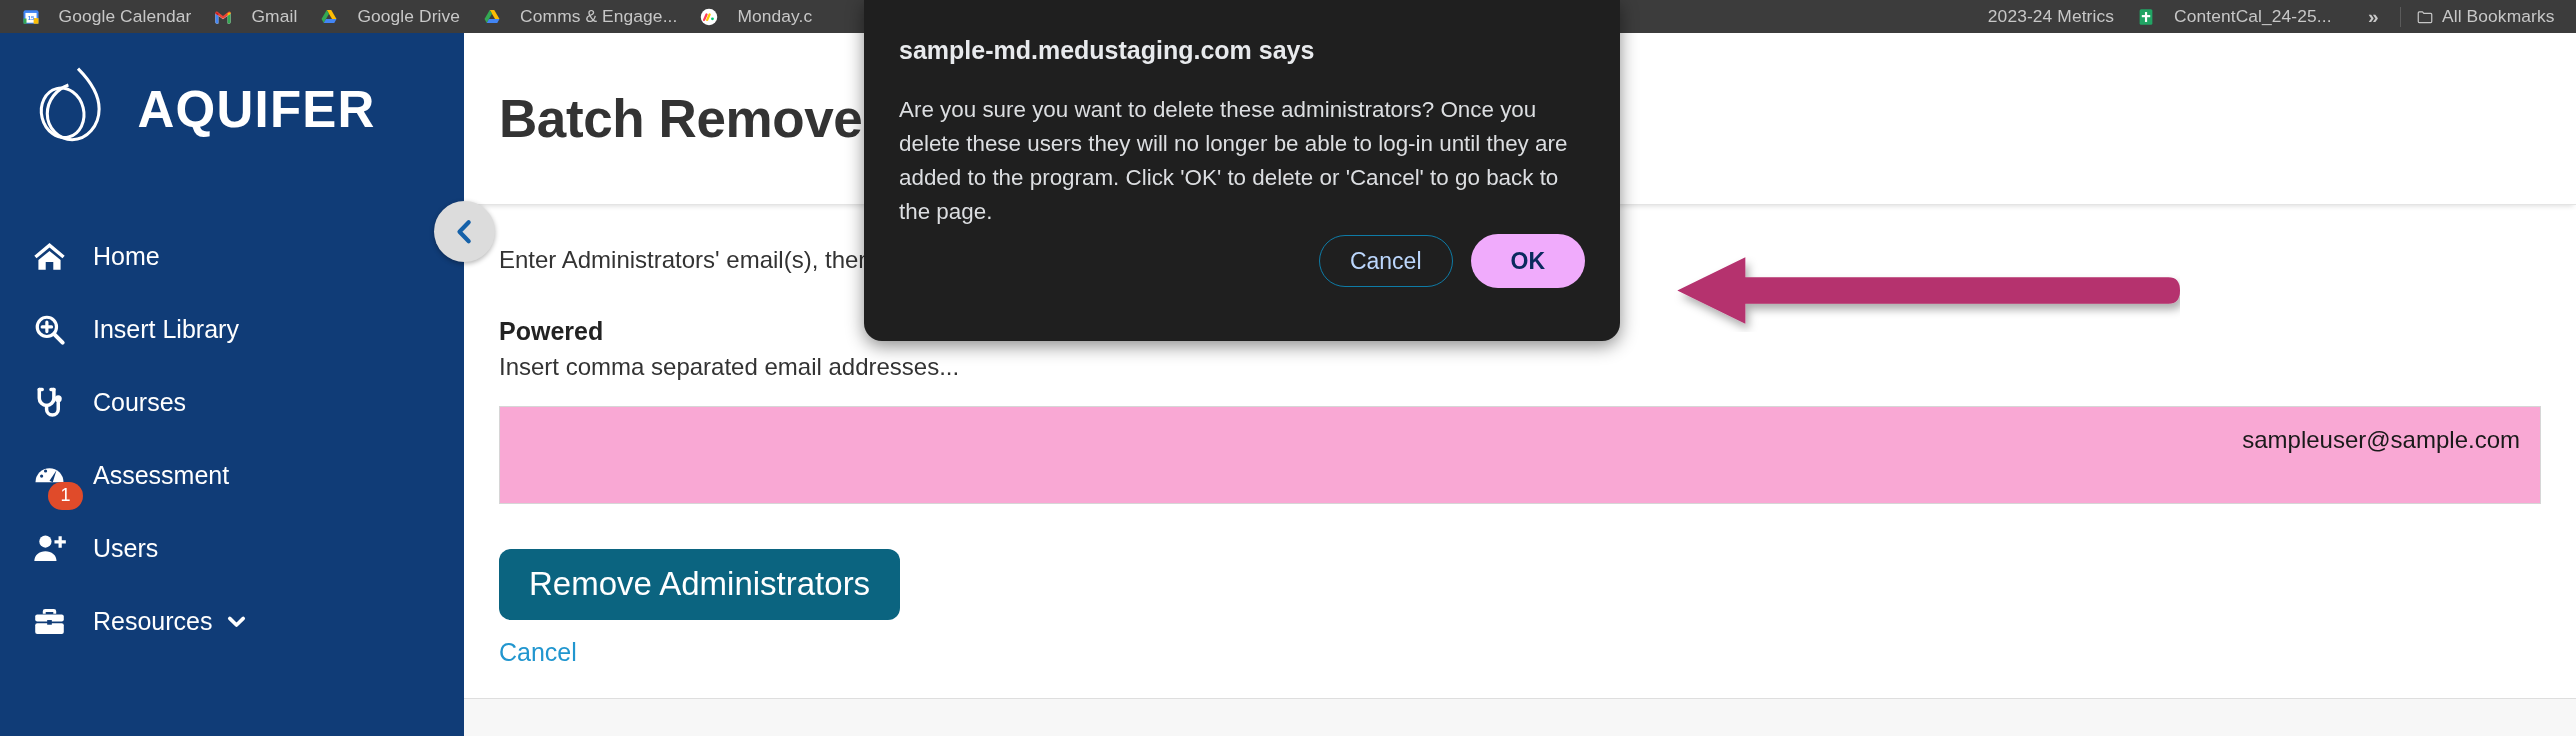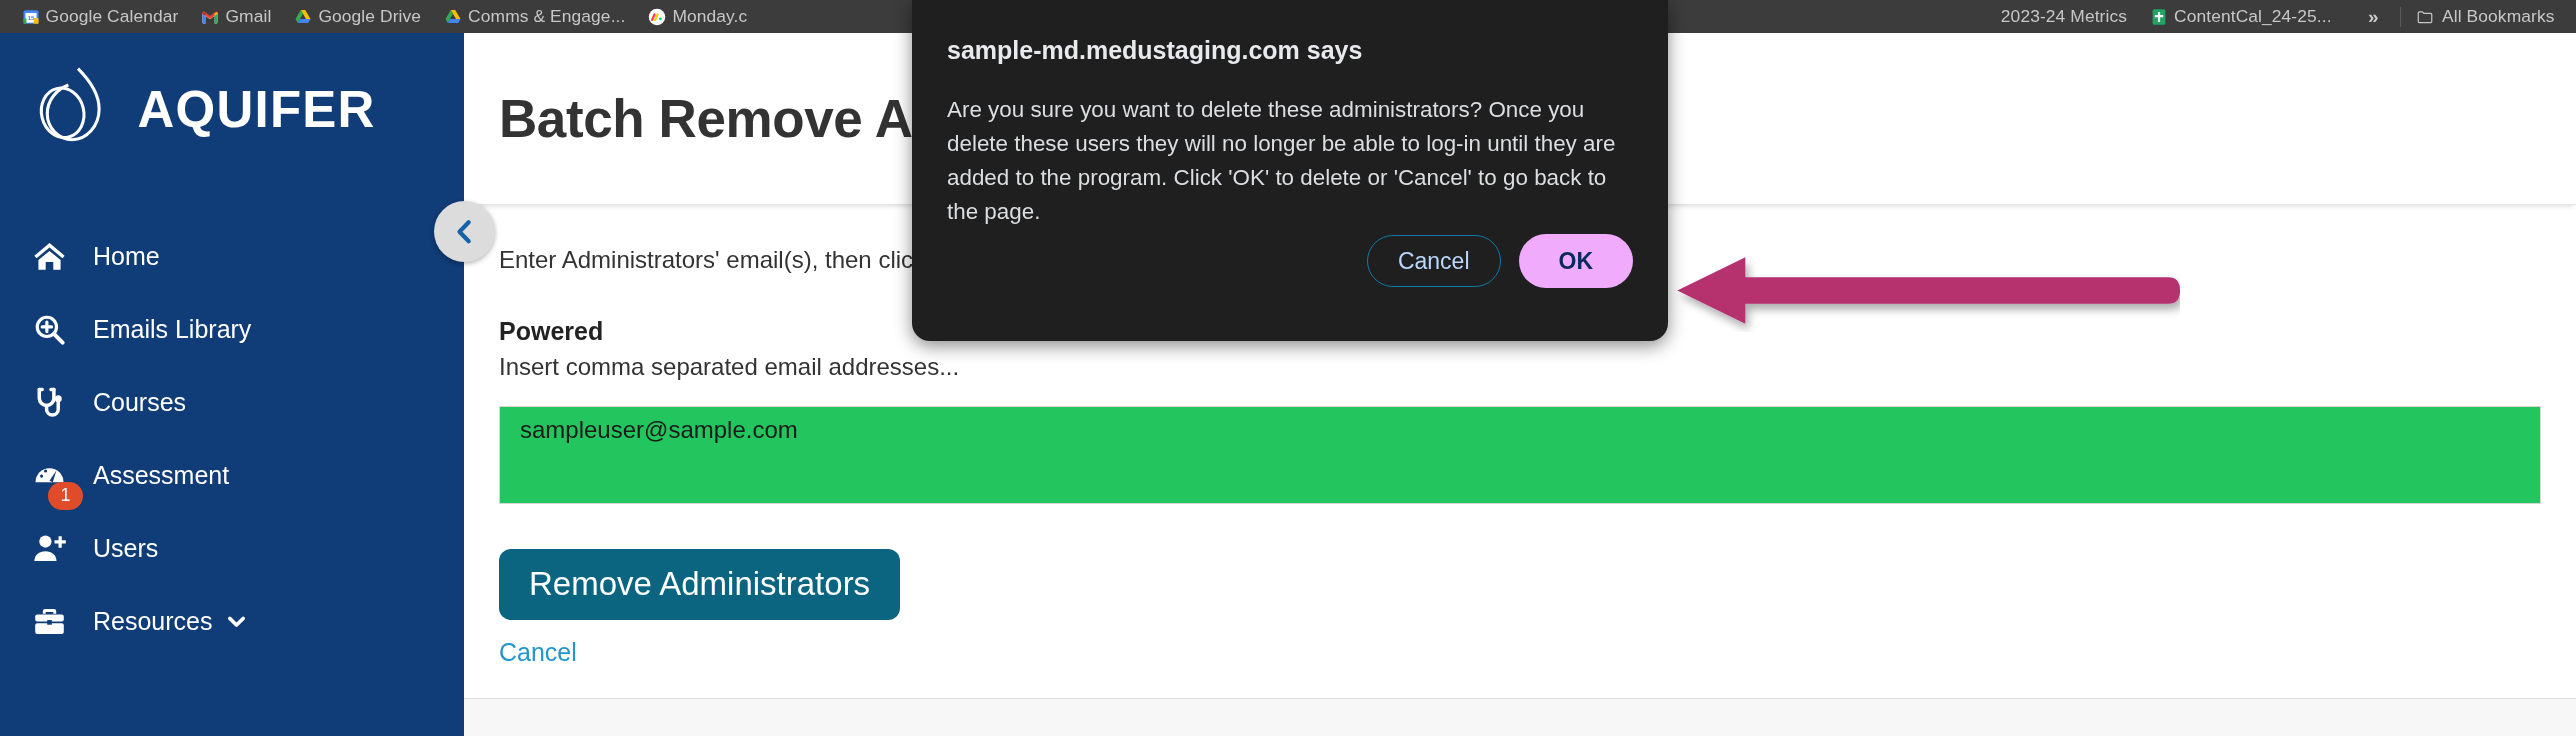--- a/index.html
+++ b/index.html
@@ -13,21 +13,21 @@
 
   
   .bookmark-bar {
     position:absolute; left:0; top:0; width:2576px; height:33px;
     background:#3c3c3c;
     display:flex; align-items:center;
     padding:0 21.5px;
     z-index:5;
   }
   .bm {
-    display:flex; align-items:center; gap:6px;
+    display:flex; align-items:center; gap:19px;
     margin-right:23px;
     white-space:nowrap;
     flex-shrink:0;
   }
   .bm-label {
     color:#c7c7c7; font-size:17.4px; letter-spacing:0.1px;
   }
   .bm-ico { width:18px; height:18px; flex-shrink:0; display:block; }
 
   .bar-spacer { flex:1 1 auto; }
@@ -117,26 +117,27 @@
     font-size:24px; color:#333333; margin-bottom:43px; white-space:nowrap;
   }
   .field-label {
     font-size:25px; font-weight:bold; color:#222222; margin-bottom:6.6px;
   }
   .field-help {
     font-size:24px; color:#333333; margin-bottom:25px;
   }
   .email-box {
     width:2042px; height:98px;
-    border:0.8px solid #d6d6d6; background:#22c55e;
-    padding:8px 20px;
+    border:0.8px solid #d6d6d6; background:#f9a8d4;
+    padding:18px 20px;
     font-family:"Liberation Sans", sans-serif;
     font-size:24px; color:#1a1a1a;
     resize:none; outline:none; display:block;
     line-height:1.25;
+    text-align:right;
   }
   .btn-primary {
     margin-top:45px;
     background:#0b6480; color:#ffffff;
     border:none; border-radius:12px;
     font-family:"Liberation Sans", sans-serif;
     font-size:33px;
     padding:16.6px 30px;
     cursor:pointer; display:inline-block;
   }
@@ -145,21 +146,21 @@
     color:#2196cf; font-size:25px;
     text-decoration:none; cursor:pointer;
   }
   .bottom-band {
     position:absolute; left:0; bottom:0; width:2112px; height:38px;
     background:#f7f7f7; border-top:0.8px solid #dedede;
   }
 
   
   .dialog {
-    position:absolute; left:912px; top:0px;
+    position:absolute; left:864px; top:0px;
     width:756px; height:341px;
     background:#1f1f1f;
     border-radius:0 0 18px 18px;
     box-shadow:0 5px 18px rgba(0,0,0,.45);
     padding:36px 35px 0 35px;
     z-index:20;
   }
   .dlg-title {
     color:#e8eaed; font-size:25px; font-weight:bold;
     margin-bottom:28px;
@@ -305,21 +306,21 @@
       </div>
 
       <div class="nav-item">
         <span class="nav-icon">
           <svg width="35" height="35" viewBox="0 0 24 24" fill="none" stroke="#ffffff" stroke-width="2.2">
             <circle cx="10.2" cy="10.2" r="6.6"></circle>
             <path d="M10.2 7v6.4M7 10.2h6.4" stroke-linecap="round"></path>
             <path d="M15.2 15.2 21 21" stroke-linecap="round" stroke-width="2.8"></path>
           </svg>
         </span>
-        <span class="nav-label">Emails Library</span>
+        <span class="nav-label">Insert Library</span>
       </div>
 
       <div class="nav-item">
         <span class="nav-icon">
           <svg width="35" height="35" viewBox="0 0 24 24" fill="none" stroke="#ffffff" stroke-width="2.4" stroke-linecap="round">
             <path d="M5 3v6a5 5 0 0 0 10 0V3"></path>
             <path d="M5 3h2M13 3h2"></path>
             <path d="M10 14v2.6a4 4 0 0 0 8 0V12"></path>
             <circle cx="18" cy="9.4" r="2.4" fill="#ffffff" stroke="none"></circle>
           </svg>

